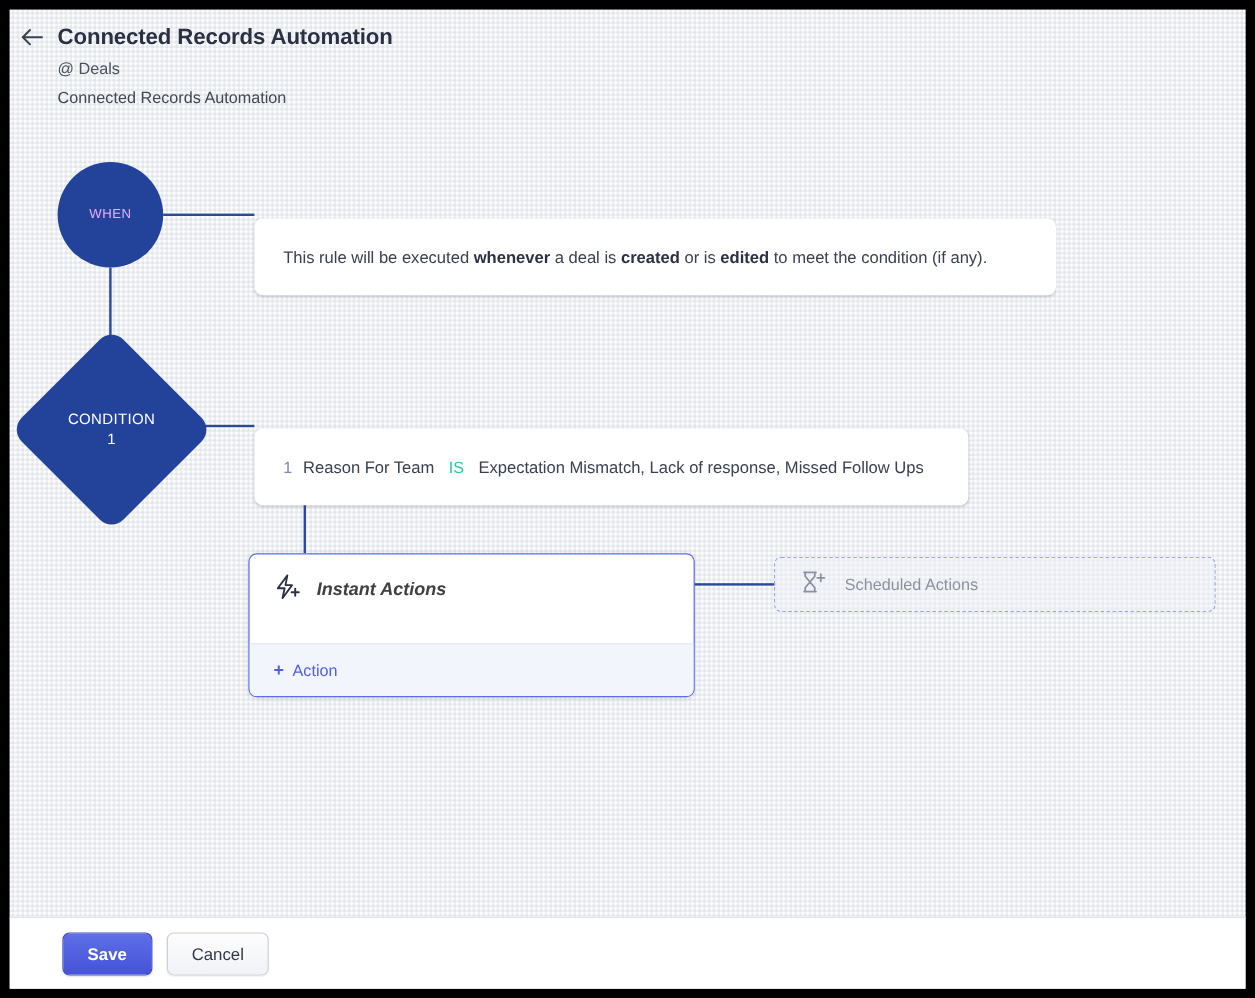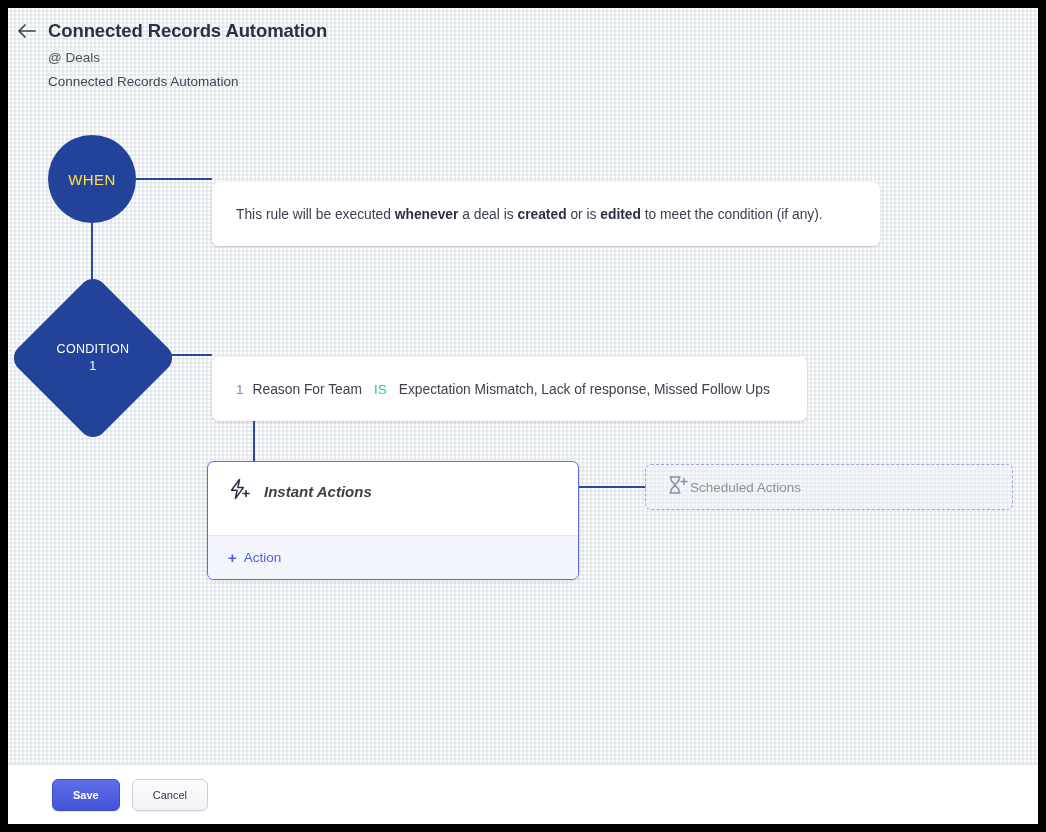--- a/index.html
+++ b/index.html
@@ -80,23 +80,23 @@
     color: #3f4656;
   }
 
   
   .node-when {
     position: absolute;
     left: 40px; top: 127px;
     width: 88px; height: 88px;
     border-radius: 50%;
     background: #23439b;
-    color: #fde047;
+    color: #f0abfc;
     display: flex; align-items: center; justify-content: center;
-    font-size: 15px;
+    font-size: 11px;
     letter-spacing: .4px;
     z-index: 3;
     cursor: pointer;
   }
 
   .node-condition {
     position: absolute;
     left: 25px; top: 290px;
     width: 120px; height: 120px;
     z-index: 3;
@@ -206,21 +206,21 @@
   .instant-footer .plus { font-size: 15px; font-weight: bold; }
 
   
   .card-scheduled {
     position: absolute;
     left: 637px; top: 456px;
     width: 368px; height: 46px;
     border: 1.4px dashed #9aa5e0;
     border-radius: 6px;
     background: rgba(240,242,248,.45);
-    display: flex; align-items: center; 
+    display: flex; align-items: center; gap: 14px;
     padding: 0 20px;
     z-index: 2;
     cursor: pointer;
   }
   .scheduled-label { font-size: 13.5px; color: #8b919f; }
 
   
   .add-condition {
     position: absolute;
     left: 34px; top: 470px;
@@ -239,21 +239,21 @@
     position: relative;
     flex: 0 0 60px;
     background: #fff;
     border-top: 1px solid #dfe3ea;
     display: flex; align-items: center;
     padding-left: 44px;
     gap: 12px;
     z-index: 4;
   }
   .btn {
-    font-size: 11px;
+    font-size: 14px;
     font-family: "Liberation Sans", sans-serif;
     border-radius: 6px;
     padding: 9px 20px;
     cursor: pointer;
     border: 1px solid transparent;
   }
   .btn-save {
     background: linear-gradient(#5e6fe8, #4553d6);
     color: #fff;
     font-weight: bold;

